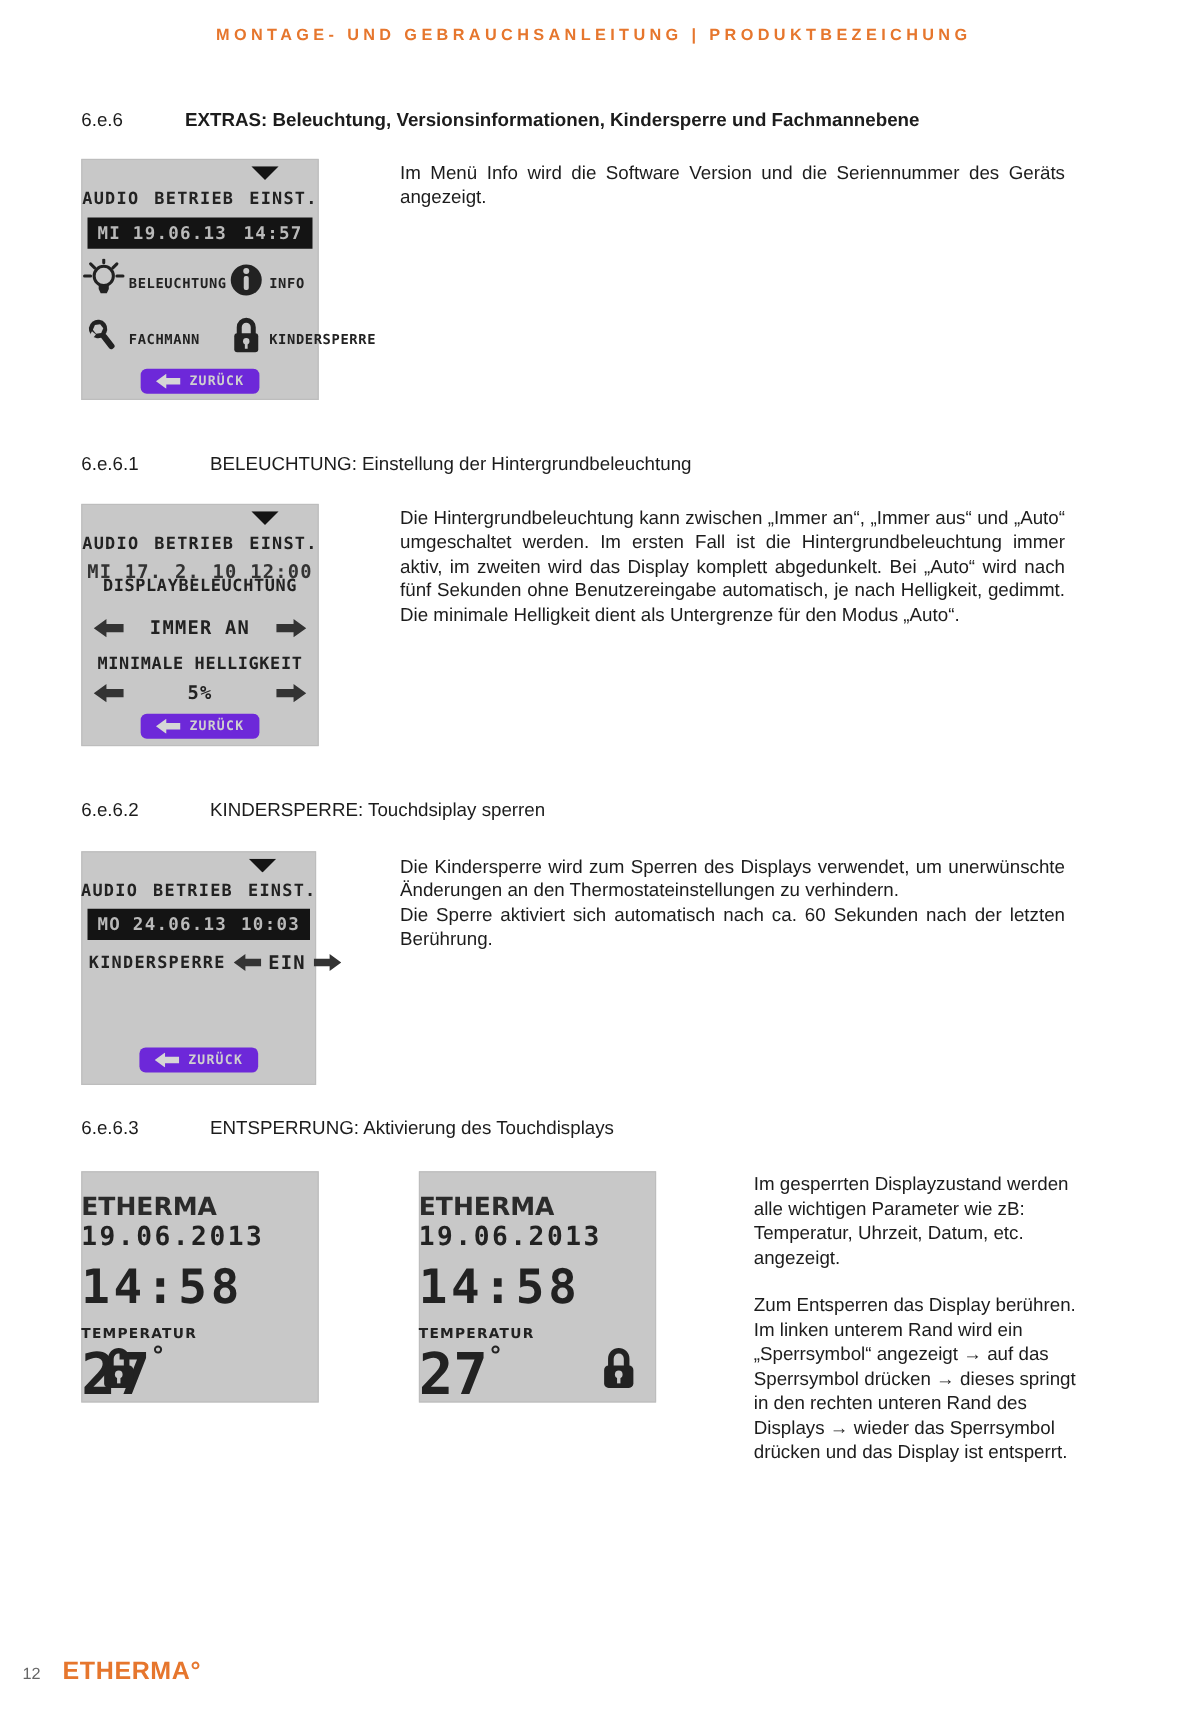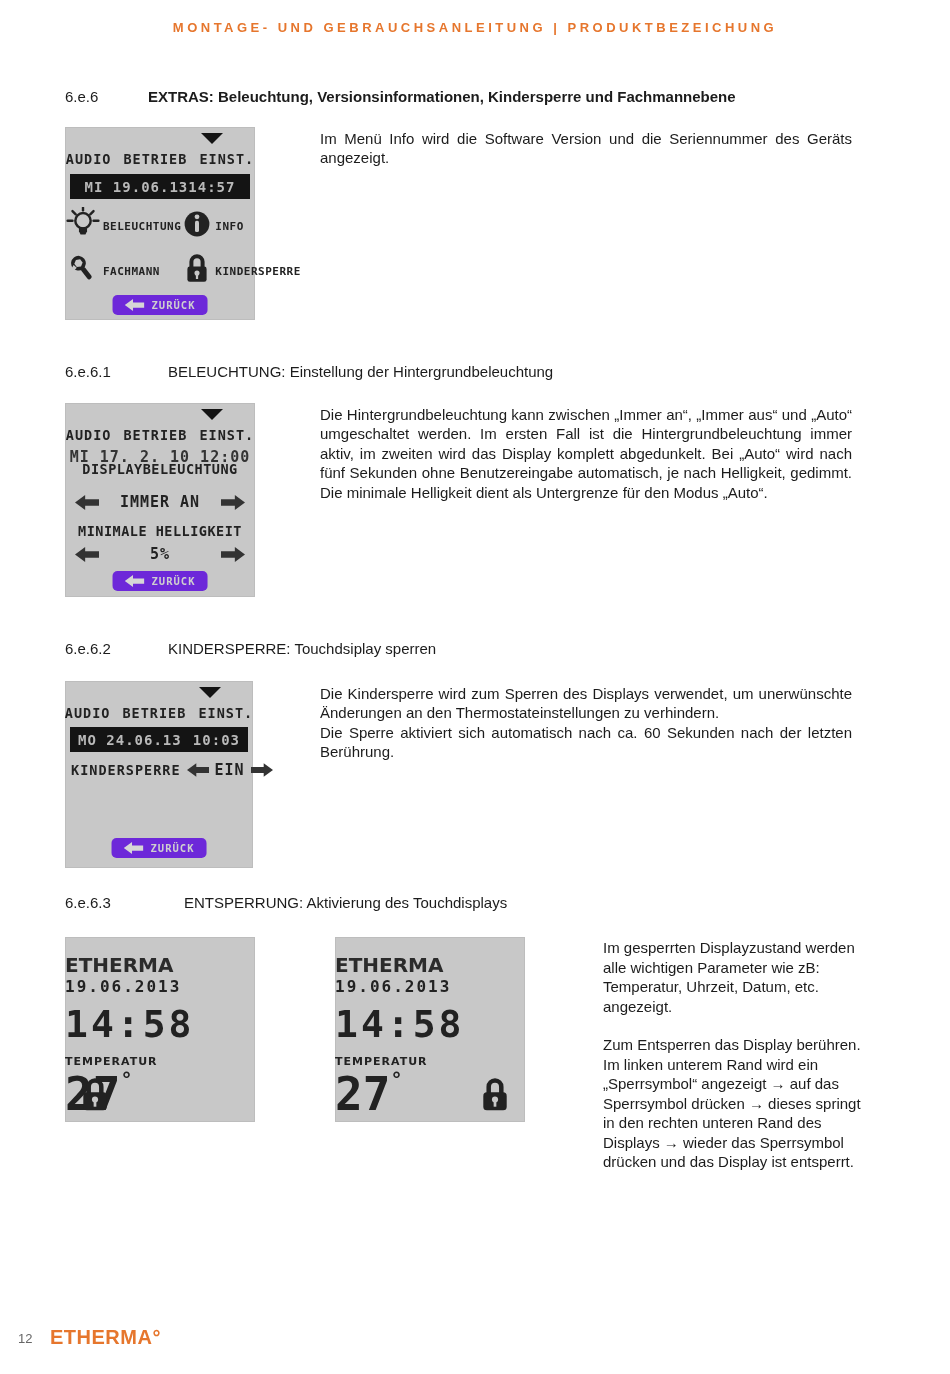--- a/index.html
+++ b/index.html
@@ -45,21 +45,21 @@
   
   .menu-grid{position:absolute;top:80px;left:0;width:100%;display:grid;
              grid-template-columns:1fr 1fr;row-gap:6px;}
   .menu-item{display:flex;flex-direction:row;align-items:center;gap:2px;}
   .menu-item .ilabel{font-size:11px;letter-spacing:0.5px;font-family:"DejaVu Sans Mono",monospace;}
 
   
   .lock-screen{text-align:left;}
   .ls-brand{margin-top:16px;font-family:"DejaVu Sans",sans-serif;font-weight:bold;
             font-size:20px;letter-spacing:0;color:#2b2b2b;}
-  .ls-date{font-size:16px;letter-spacing:2px;margin-top:0px;}
+  .ls-date{font-size:21px;letter-spacing:2px;margin-top:0px;}
   .ls-time{font-size:38px;letter-spacing:3px;margin-top:6px;}
   .ls-temp-label{font-family:"DejaVu Sans",sans-serif;font-size:11px;letter-spacing:1px;margin-top:9px;}
   .ls-temp{font-size:46px;line-height:0.9;margin-top:2px;}
   .ls-deg{font-size:20px;vertical-align:24px;}
   .ls-lock{position:absolute;bottom:8px;line-height:0;}
   .ls-lock.left{left:12px;}
   .ls-lock.right{right:12px;}
 
   
   .page-num{position:absolute;left:18px;top:1331px;font-size:13px;color:#666;}
@@ -82,21 +82,21 @@
     <div class="lcd-tri">
       <svg width="22" height="11" viewBox="0 0 22 11">
           <polygon points="0,0 22,0 11,11" fill="#141414"></polygon>
         </svg>
     </div>
     <div class="lcd-tabs">
       <span>AUDIO</span>
       <span>BETRIEB</span>
       <span>EINST.</span>
     </div>
-    <div class="lcd-status" style="top:47px;justify-content:center;">
+    <div class="lcd-status" style="top:47px;">
       <span>MI 19.06.13</span>
       <span>14:57</span>
     </div>
     <div class="menu-grid">
       <div class="menu-item">
         <span>
           <svg width="36" height="34" viewBox="0 0 44 42">
             <g stroke="#222" stroke-width="3" stroke-linecap="round">
               <line x1="3" y1="17" x2="9" y2="17"></line>
                 <line x1="35" y1="17" x2="41" y2="17"></line>
@@ -262,21 +262,21 @@
       </span>
       <span>ZURÜCK</span>
     </div>
   </div>
 
   <div class="body-text" style="left:320px;top:684px;width:532px;">
     <p>Die Kindersperre wird zum Sperren des Displays verwendet, um unerwünschte Änderungen an den Thermostateinstellungen zu verhindern.</p>
     <p>Die Sperre aktiviert sich automatisch nach ca. 60 Sekunden nach der letzten Berührung.</p>
   </div>
 
-  <div class="sec-head" style="top:894px;gap:16px;">
+  <div class="sec-head" style="top:894px;">
     <div class="sec-num wide">6.e.6.3</div>
     <div class="sec-title normal">ENTSPERRUNG: Aktivierung des Touchdisplays</div>
   </div>
 
   <div class="lcd lock-screen" style="left:65px;top:937px;width:190px;height:185px;">
     <div class="ls-brand">ETHERMA</div>
     <div class="ls-date">19.06.2013</div>
     <div class="ls-time">14:58</div>
     <div class="ls-temp-label">TEMPERATUR</div>
     <div class="ls-temp"><span>27</span><span class="ls-deg">°</span></div>

